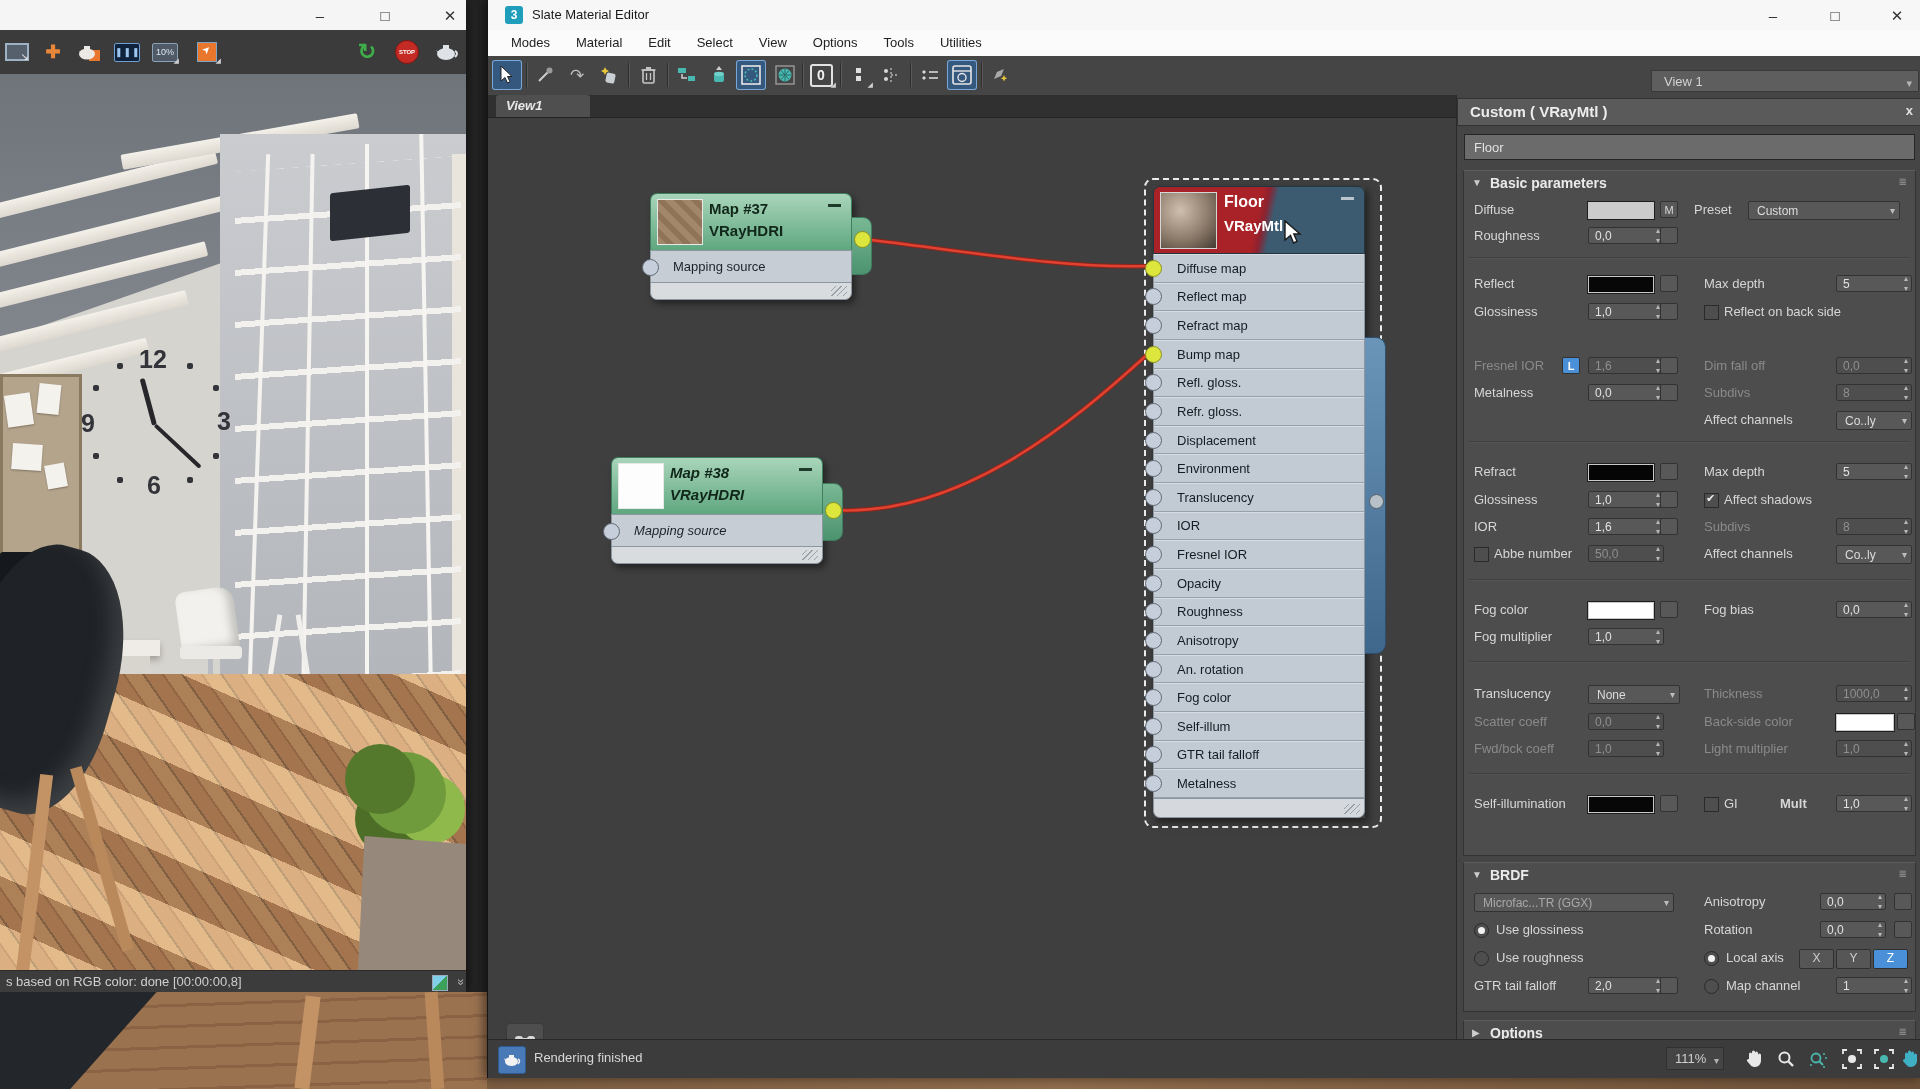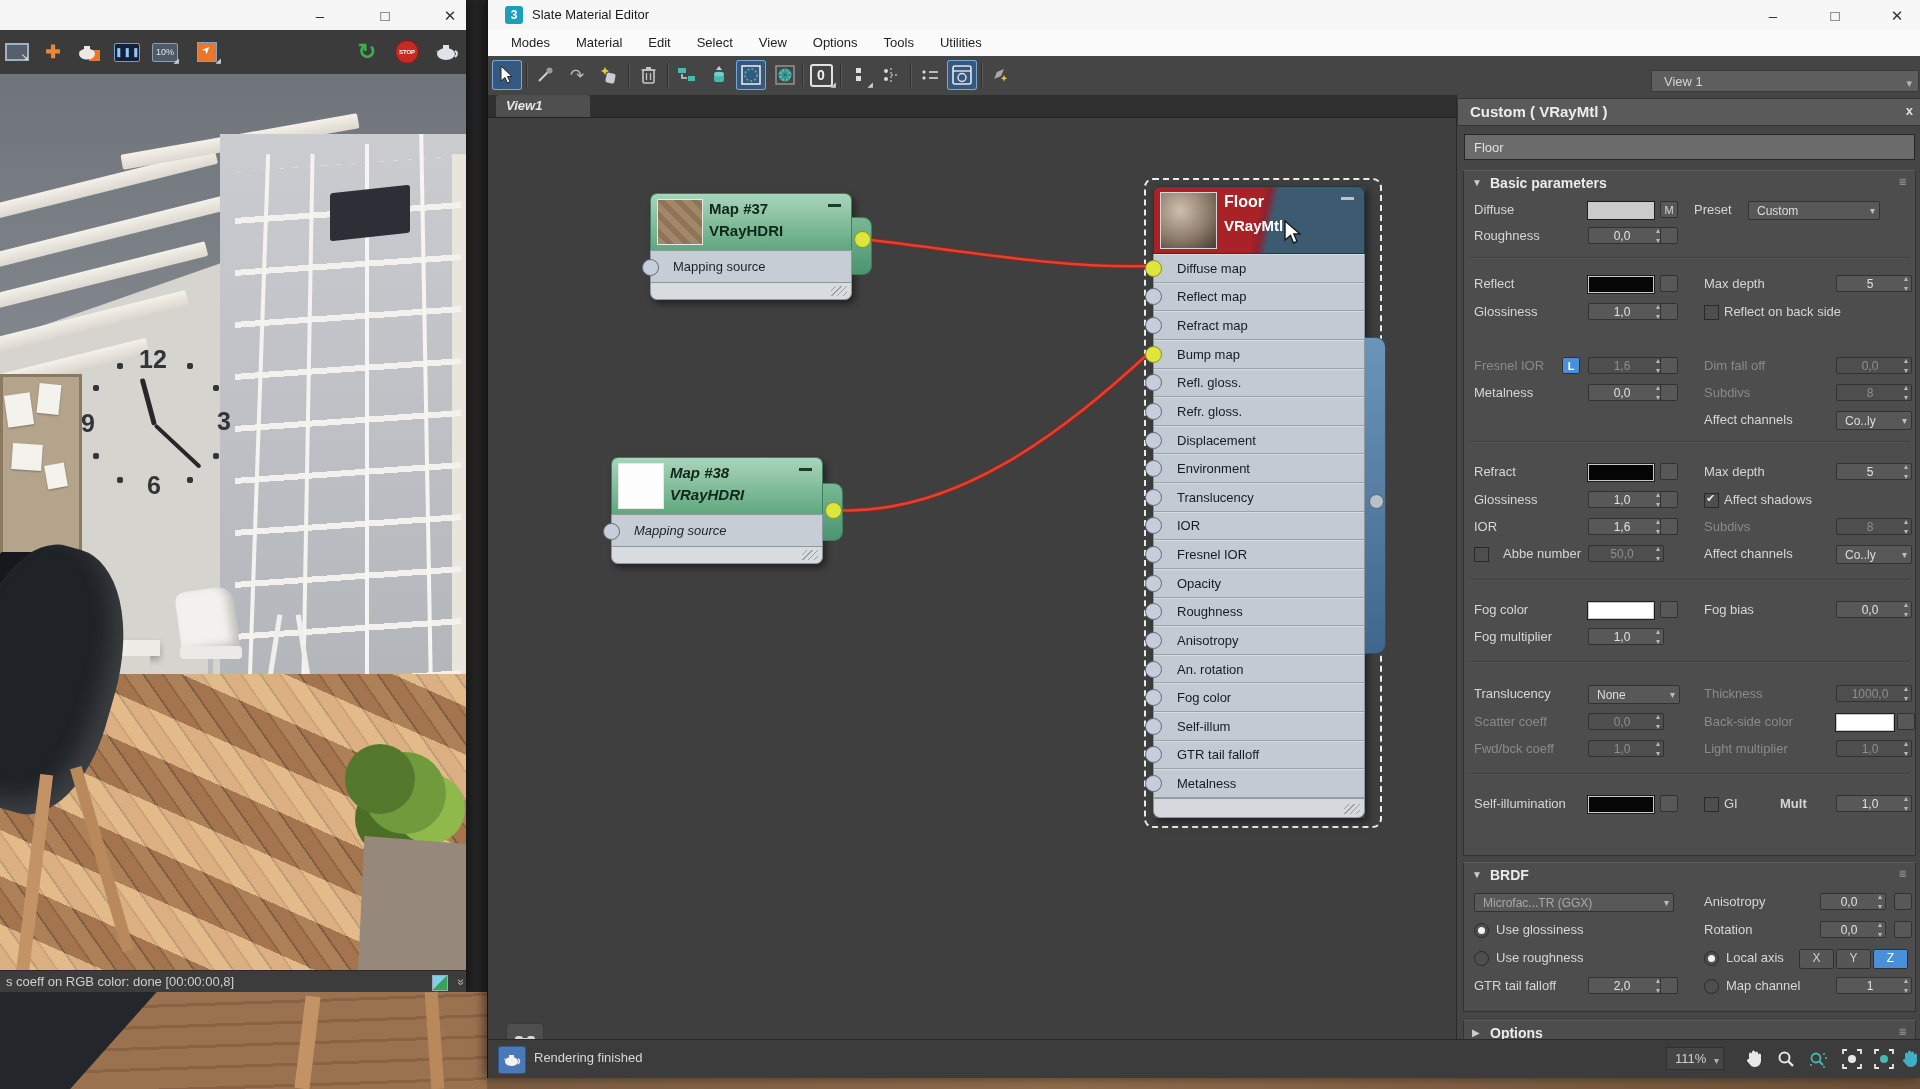--- a/index.html
+++ b/index.html
@@ -2,21 +2,21 @@
 <html><head>
 <meta charset="utf-8">
 <style>
   html,body{margin:0;padding:0;background:#1c1c1c;font-family:"Liberation Sans",sans-serif;}
   #app{position:relative;width:1920px;height:1089px;background:#242424;overflow:hidden;}
   .abs{position:absolute;}
   
   .lbl{position:absolute;font-size:13px;color:#d6d6d6;white-space:nowrap;line-height:18px;}
   .lbl.dis{color:#8a8a8a;}
   .lbl.b{font-weight:bold;}
-  .spin{position:absolute;height:17px;width:76px;background:#585858;border:1px solid #323232;border-radius:2px;font-size:12px;color:#e2e2e2;padding:1px 14px 0 6px;box-sizing:border-box;text-align:center;}
+  .spin{position:absolute;height:17px;width:76px;background:#585858;border:1px solid #323232;border-radius:2px;font-size:12px;color:#e2e2e2;padding:1px 14px 0 6px;box-sizing:border-box;}
   .spin.dis{color:#8f8f8f;background:#4e4e4e;}
   .spin::before{content:"▴";position:absolute;right:3px;top:-2px;font-size:8px;color:#b8b8b8;}
   .spin::after{content:"▾";position:absolute;right:3px;bottom:-2px;font-size:8px;color:#b8b8b8;}
   .swatch{position:absolute;height:15px;width:64px;border:1px solid #c9c9c9;box-shadow:0 0 0 1px #1f1f1f;}
   .sbtn{position:absolute;width:18px;height:17px;background:#585858;border:1px solid #323232;border-radius:2px;font-size:11px;color:#d8d8d8;text-align:center;line-height:16px;padding:0;}
   .sbtn.blue{background:#4a90d9;color:#fff;font-weight:bold;}
   .chk{position:absolute;width:13px;height:13px;background:#4e4e4e;border:1px solid #2a2a2a;}
   .chk.on::after{content:"✔";position:absolute;left:1px;top:-2px;font-size:11px;color:#efefef;}
   .rad{position:absolute;width:13px;height:13px;border-radius:50%;background:#4e4e4e;border:1px solid #2a2a2a;}
   .rad.on::after{content:"";position:absolute;left:3px;top:3px;width:7px;height:7px;border-radius:50%;background:#f2f2f2;}
@@ -224,21 +224,21 @@
 
       <div class="abs" style="left:345px;top:670px;width:70px;height:70px;border-radius:50%;background:#55792c;box-shadow:25px 14px 0 6px #6f9b3c, 50px 30px 0 0 #8fb94a, 12px 40px 0 2px #4c6e27;"></div>
       <div class="abs" style="left:358px;top:762px;width:108px;height:134px;background:#96897b;clip-path:polygon(6% 0,100% 6%,100% 100%,0 100%);"></div>
 
       <div class="abs" style="left:-34px;top:470px;width:150px;height:270px;background:#1f2327;border-radius:42% 48% 40% 45%;transform:rotate(16deg);box-shadow:inset -14px -10px 22px rgba(150,150,150,.25);"></div>
       <div class="abs" style="left:28px;top:700px;width:13px;height:200px;background:#c49365;transform:rotate(7deg);"></div>
       <div class="abs" style="left:96px;top:690px;width:12px;height:190px;background:#b9895c;transform:rotate(-16deg);"></div>
     </div>
 
     <div id="vfb-status">
-      <span style="position:absolute;left:6px;">s coeff on RGB color: done [00:00:00,8]</span>
+      <span style="position:absolute;left:6px;">s based on RGB color: done [00:00:00,8]</span>
       <span style="position:absolute;left:432px;top:4px;width:14px;height:14px;background:linear-gradient(135deg,#7fd0e8 0 50%,#3aa05a 50%);border:1px solid #9ab;"></span>
       <span style="position:absolute;left:458px;top:0;transform:rotate(90deg);color:#b5b5b5;font-size:12px;">»</span>
     </div>
   </div>
 
   <div id="vp-left">
     <div class="abs" style="left:0;top:0;width:270px;height:97px;background:#23262a;clip-path:polygon(0 0,58% 0,26% 100%,0 100%);"></div>
     <div class="abs" style="left:300px;top:4px;width:15px;height:93px;background:#c49365;transform:rotate(7deg);"></div>
     <div class="abs" style="left:428px;top:0;width:13px;height:97px;background:#b9895c;transform:rotate(-4deg);"></div>
   </div>
@@ -538,21 +538,21 @@
           <span class="ro-arrow">▼</span>
           <span class="ro-title">Basic parameters</span>
         </div>
         <span class="gridic">≣</span>
 
         <div class="prow" style="top:30px">
           <span class="lbl" style="left:10px">Diffuse</span>
           <span class="swatch" style="left: 124px; top: 1px; background: rgb(203, 203, 203);"></span>
           <button class="sbtn" style="left:196px;top:0">M</button>
           <span class="lbl" style="left:230px">Preset</span>
-          <span class="dd" style="left:284px;width:132px;top:0"><span>Custom</span></span>
+          <span class="dd" style="left:284px;width:152px;top:0"><span>Custom</span></span>
         </div>
         <div class="prow" style="top:56px">
           <span class="lbl" style="left:10px">Roughness</span>
           <span class="spin" style="left:124px"><span>0,0</span></span>
           <button class="sbtn" style="left:196px"></button>
         </div>
         <div class="gdiv" style="top:86px"></div>
 
         <div class="prow" style="top:104px">
           <span class="lbl" style="left:10px">Reflect</span>
@@ -605,21 +605,21 @@
         </div>
         <div class="prow" style="top:347px">
           <span class="lbl" style="left:10px">IOR</span>
           <span class="spin" style="left:124px"><span>1,6</span></span>
           <button class="sbtn" style="left:196px"></button>
           <span class="lbl dis" style="left:240px">Subdivs</span>
           <span class="spin dis" style="left:372px"><span>8</span></span>
         </div>
         <div class="prow" style="top:374px">
           <span class="chk" style="left:10px;top:2px"></span>
-          <span class="lbl" style="left:39px">Abbe number</span>
+          <span class="lbl" style="left:30px">Abbe number</span>
           <span class="spin dis" style="left:124px"><span>50,0</span></span>
           <span class="lbl" style="left:240px">Affect channels</span>
           <span class="dd" style="left:372px;width:76px;top:0"><span>Co..ly</span></span>
         </div>
         <div class="gdiv" style="top:408px"></div>
 
         <div class="prow" style="top:430px">
           <span class="lbl" style="left:10px">Fog color</span>
           <span class="swatch" style="left: 124px; top: 1px; background: rgb(255, 255, 255);"></span>
           <button class="sbtn" style="left:196px;top:0"></button>

